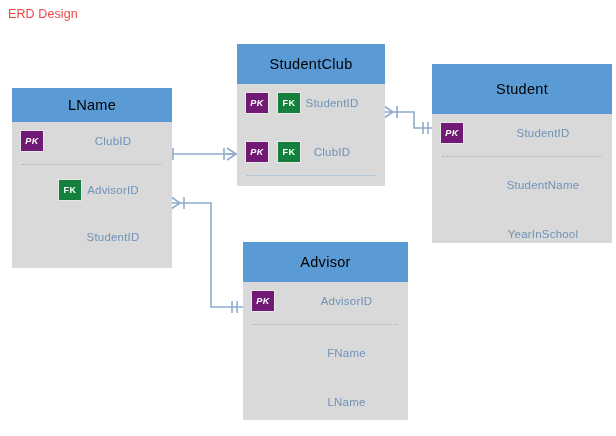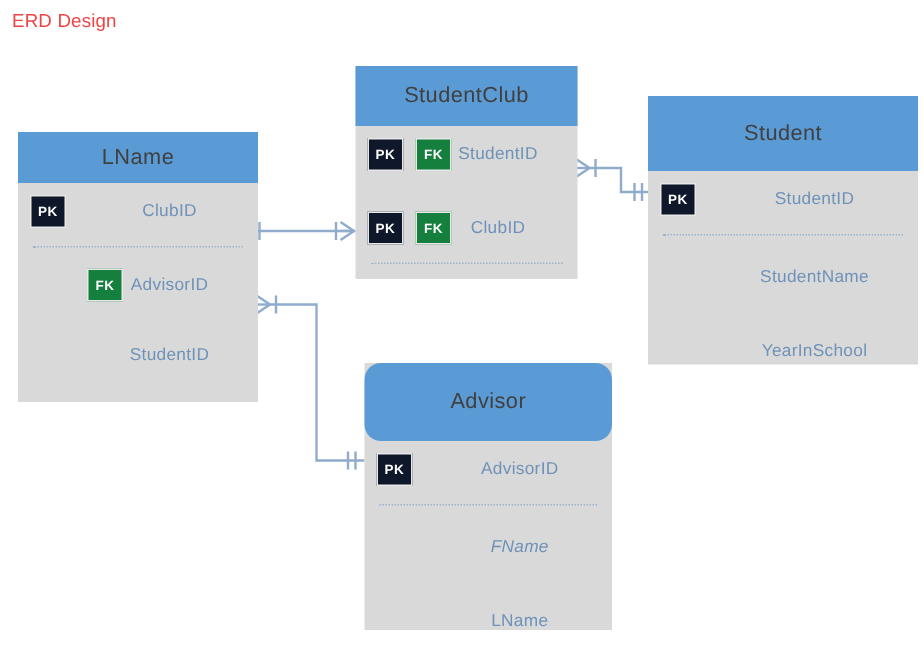--- a/index.html
+++ b/index.html
@@ -31,21 +31,21 @@
     white-space: nowrap;
   }
   
   .entity {
     position: absolute;
     background: #d9d9d9;
     box-sizing: border-box;
   }
   .entity-header {
     background: #5b9bd5;
-    color: #404040;
+    color: #000000;
     text-align: center;
     font-size: 14.5px;
     letter-spacing: 0.3px;
     box-sizing: border-box;
     display: flex;
     align-items: center;
     justify-content: center;
     width: 100%;
   }
   .entity-body {
@@ -73,21 +73,21 @@
     display: flex;
     align-items: center;
     justify-content: center;
     font-size: 9px;
     font-weight: bold;
     color: #ffffff;
     letter-spacing: 0.4px;
     border: 1px solid #e8e8e8;
     box-sizing: border-box;
   }
-  .badge.pk { background: #0f172a; }
+  .badge.pk { background: #701a75; font-style: italic; }
   .badge.fk { background: #15803d; }
   .field-name {
     width: 100%;
     text-align: center;
     font-size: 11.5px;
     color: #6e92b8;
     letter-spacing: 0.2px;
     padding-left: 42px;
     box-sizing: border-box;
     white-space: nowrap;
@@ -211,30 +211,30 @@
           <div class="divider" style="top: 42px;"></div>
           <div class="field" style="position: absolute; left: 0px; top: 52px; height: 38px;">
             <span class="field-name">StudentName</span>
           </div>
           <div class="field" style="position: absolute; left: 0px; top: 101px; height: 38px;">
             <span class="field-name">YearInSchool</span>
           </div>
         </div>
       </div>
       <div class="entity" style="left: 243px; top: 242px; width: 165px; height: 178px;">
-        <div class="entity-header" style="height: 52px; border-radius: 11px;">Advisor</div>
+        <div class="entity-header" style="height: 40px;">Advisor</div>
         <div class="entity-body" style="height: 138px;">
           <div class="field" style="position: absolute; left: 0px; top: 0px; height: 38px;">
             <div class="badges">
               <span class="badge pk">PK</span>
             </div>
             <span class="field-name">AdvisorID</span>
           </div>
           <div class="divider" style="top: 42px;"></div>
-          <div class="field" style="position: absolute; left: 0px; top: 52px; height: 38px; font-style: italic;">
+          <div class="field" style="position: absolute; left: 0px; top: 52px; height: 38px;">
             <span class="field-name">FName</span>
           </div>
           <div class="field" style="position: absolute; left: 0px; top: 101px; height: 38px;">
             <span class="field-name">LName</span>
           </div>
         </div>
       </div>
     </div>
 
 </div>

